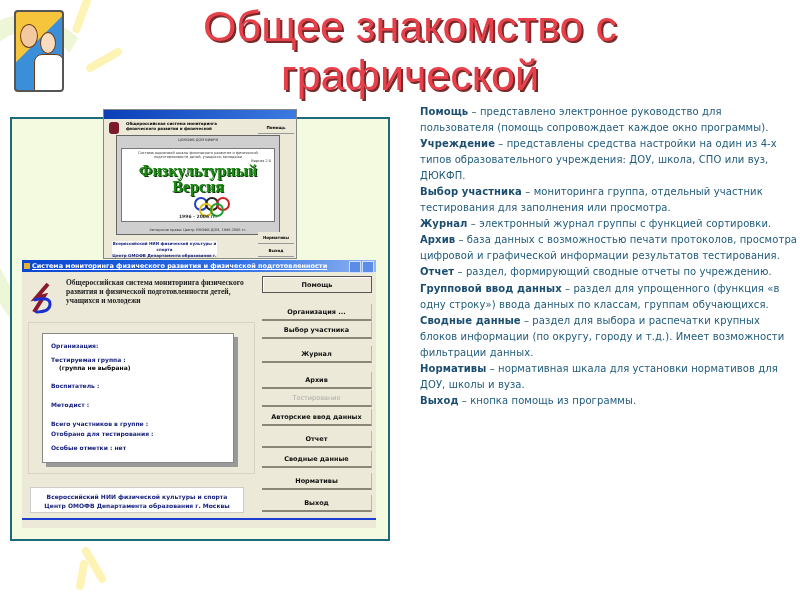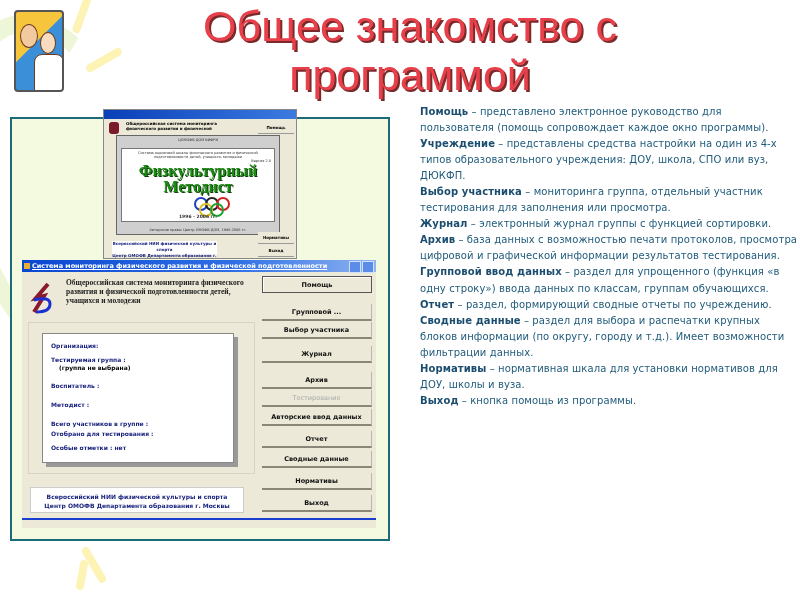--- a/index.html
+++ b/index.html
@@ -55,38 +55,38 @@
 <div class="ray" style="left:78px;top:560px;transform:rotate(10deg);height:30px;"></div>
 
 <div class="clipart">
   <div class="face1"></div>
     <div class="face2"></div>
     <div class="coat"></div>
 </div>
 
 <div class="title">
   <div>Общее знакомство с</div>
-  <div>программой</div>
+  <div>графической</div>
 </div>
 
 <div class="shot-frame"></div>
 
 <div class="small-win">
   <div class="tb"></div>
   <div style="position:absolute;left:5px;top:12px;width:10px;height:12px;background:#7a1a2a;border-radius:3px;"></div>
   <div style="position:absolute;left:22px;top:11px;width:110px;font-size:4px;font-weight:bold;line-height:5px;">Общероссийская система мониторинга физического развития и физической</div>
   <div class="side-btn" style="top:12px;">Помощь</div>
   <div class="passport">
     <div class="tiny" style="left:0;right:0;top:2px;text-align:center;">ЦОМОФВ ДОМ ВИФРИ</div>
     <div class="inner">
       <div class="tiny" style="left:6px;right:6px;top:2px;text-align:center;">Система оценочной шкалы физического развития и физической подготовленности детей, учащихся, молодежи</div>
       <div class="tiny" style="right:3px;top:10px;">Версия 2.0</div>
       <div class="pt">
         <div>Физкультурный</div>
-        <div>Методист</div>
+        <div>Версия</div>
       </div>
       <div class="rings">
         <div class="ring" style="left:0;top:0;border-color:#2040c0;"></div>
         <div class="ring" style="left:11px;top:0;border-color:#222;"></div>
         <div class="ring" style="left:22px;top:0;border-color:#d02020;"></div>
         <div class="ring" style="left:5px;top:6px;border-color:#e0c020;"></div>
         <div class="ring" style="left:16px;top:6px;border-color:#20a030;"></div>
       </div>
       <div class="tiny" style="left:0;right:0;bottom:2px;text-align:center;font-weight:bold;font-size:4.5px;">1996 - 2006 гг.</div>
     </div>
@@ -128,38 +128,38 @@
     </div>
   </div>
 
   <div class="footer-box">
     <div>Всероссийский НИИ физической культуры и спорта</div>
     <div>Центр ОМОФВ Департамента образования г. Москвы</div>
   </div>
 
   <div class="btn-col">
     <div class="btn first" style="top:0px;">Помощь</div>
-    <div class="btn" style="top:28px;">Групповой ...</div>
+    <div class="btn" style="top:28px;">Организация ...</div>
     <div class="btn" style="top:46px;">Выбор участника</div>
     <div class="btn" style="top:70px;">Журнал</div>
     <div class="btn" style="top:96px;">Архив</div>
     <div class="btn disabled" style="top:114px;">Тестирование</div>
     <div class="btn" style="top:133px;">Авторские ввод данных</div>
     <div class="btn" style="top:155px;">Отчет</div>
     <div class="btn" style="top:175px;">Сводные данные</div>
     <div class="btn" style="top:197px;">Нормативы</div>
     <div class="btn" style="top:219px;">Выход</div>
   </div>
   <div class="bottom-rule"></div>
 </div>
 
 <div class="desc">
   <div class="item"><b>Помощь</b><span> – представлено электронное руководство для пользователя (помощь сопровождает каждое окно программы).</span></div>
   <div class="item"><b>Учреждение</b><span> – представлены средства настройки на один из 4-х типов образовательного учреждения: ДОУ, школа, СПО или вуз, ДЮКФП.</span></div>
   <div class="item"><b>Выбор участника</b><span> – мониторинга группа, отдельный участник тестирования для заполнения или просмотра.</span></div>
   <div class="item"><b>Журнал</b><span> – электронный журнал группы с функцией сортировки.</span></div>
   <div class="item"><b>Архив</b><span> – база данных с возможностью печати протоколов, просмотра цифровой и графической информации результатов тестирования.</span></div>
+  <div class="item"><b>Отчет</b><span> – раздел, формирующий сводные отчеты по учреждению.</span></div>
   <div class="item"><b>Групповой ввод данных</b><span> – раздел для упрощенного (функция «в одну строку») ввода данных по классам, группам обучающихся.</span></div>
-  <div class="item"><b>Отчет</b><span> – раздел, формирующий сводные отчеты по учреждению.</span></div>
   <div class="item"><b>Сводные данные</b><span> – раздел для выбора и распечатки крупных блоков информации (по округу, городу и т.д.). Имеет возможности фильтрации данных.</span></div>
   <div class="item"><b>Нормативы</b><span> – нормативная шкала для установки нормативов для ДОУ, школы и вуза.</span></div>
   <div class="item"><b>Выход</b><span> – кнопка помощь из программы.</span></div>
 </div>
 
 </body></html>

